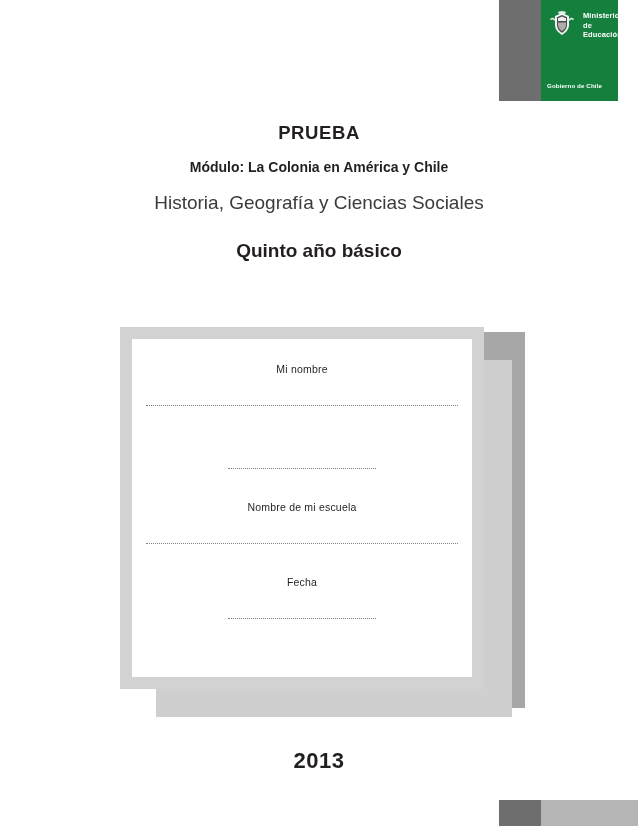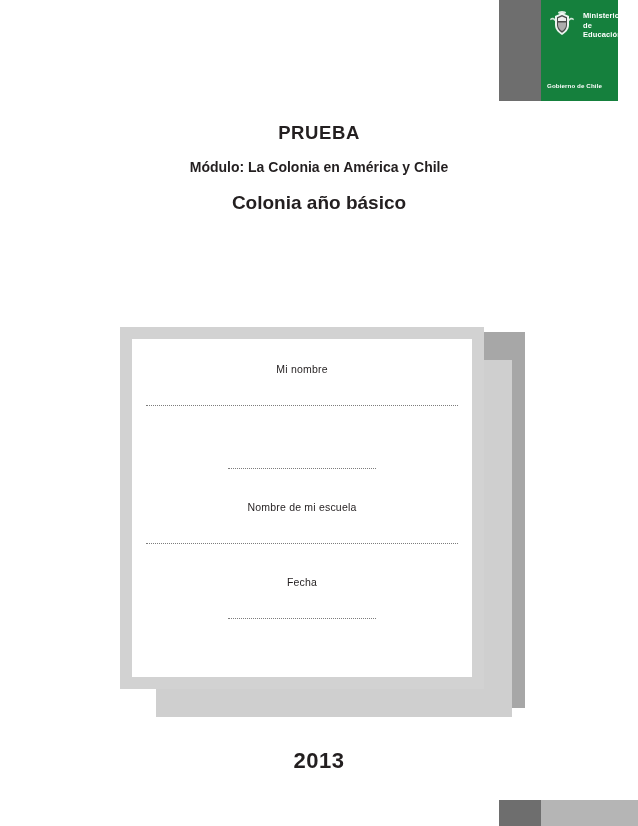--- a/index.html
+++ b/index.html
@@ -225,21 +225,22 @@
       <div>Ministerio de</div>
       <div>Educación</div>
     </div>
     <div class="logo-gob">Gobierno de Chile</div>
   </div>
 </div>
 
 <div class="titles">
   <div class="t-prueba">PRUEBA</div>
   <div class="t-modulo">Módulo: La Colonia en América y Chile</div>
-  <div class="t-curso">Colonia año básico</div>
+  <div class="t-asignatura">Historia, Geografía y Ciencias Sociales</div>
+  <div class="t-curso">Quinto año básico</div>
 </div>
 
 <div class="frame-area">
   <div class="sh-dark"></div>
   <div class="sh-mid"></div>
   <div class="sh-white"></div>
   <div class="frame-border"></div>
   <div class="frame-inner"></div>
 
   <div class="fields">

